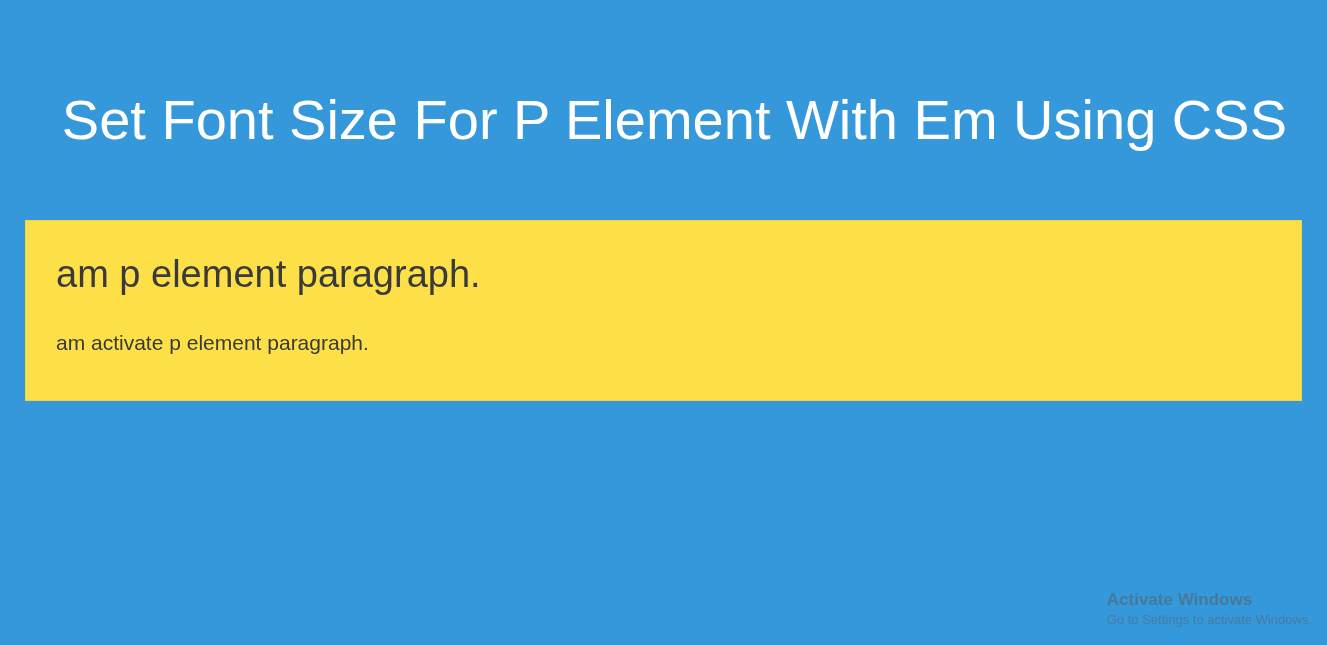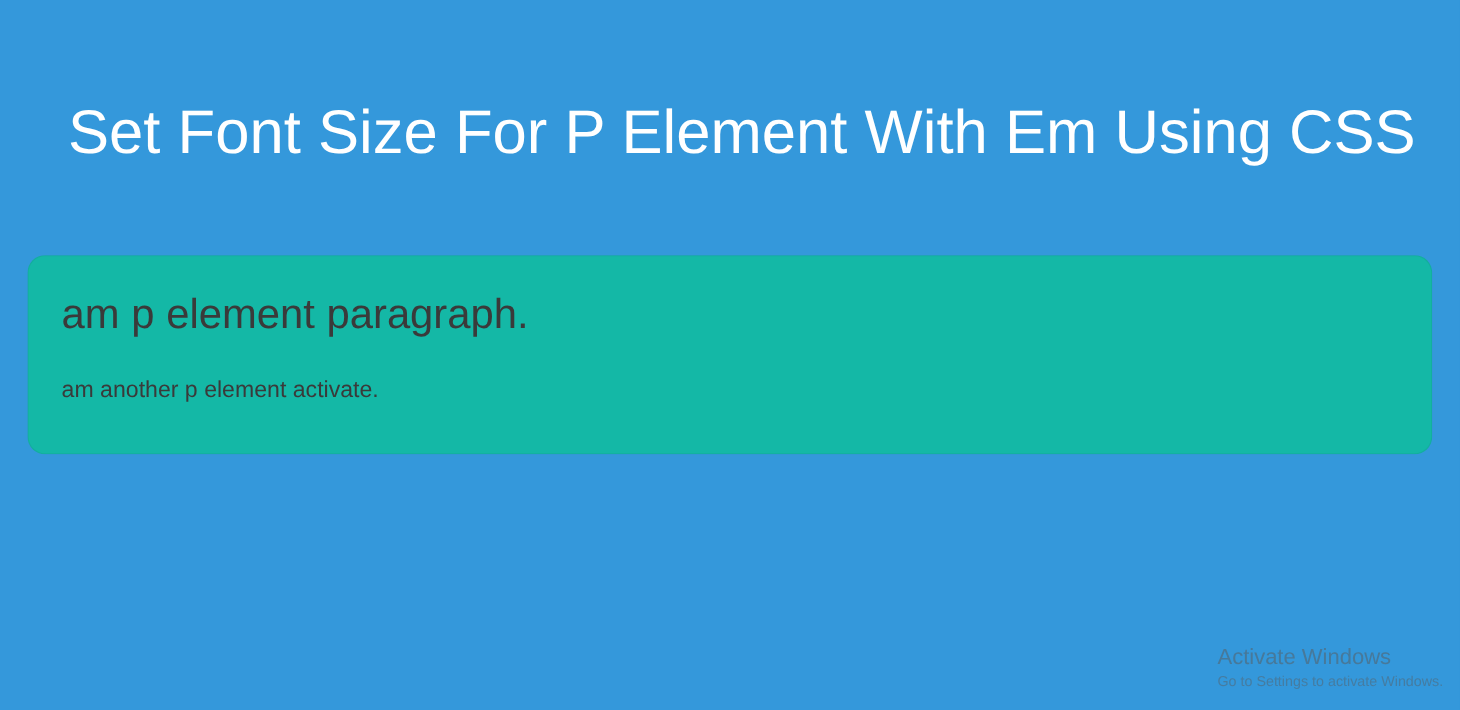--- a/index.html
+++ b/index.html
@@ -19,23 +19,23 @@
       padding: 85px 40px 65px 40px;
       text-align: right;
     }
     .page-title {
       color: #ffffff;
       font-size: 56px;
       font-weight: 400;
       line-height: 1.25;
     }
     .content-card {
-      background-color: #14b8a6;
-      margin: 12px 25px;
-      border-radius: 16px;
+      background-color: #fde047;
+      margin: 0 25px;
+      border-radius: 0;
       padding: 32px 30px 45px 30px;
       border: 1px solid rgba(0,0,0,0.05);
     }
     .paragraph-large {
       font-size: 38px;
       color: #3a3a3a;
       font-weight: 400;
       margin-bottom: 35px;
     }
     .paragraph-small {
@@ -45,38 +45,38 @@
     }
     .watermark {
       position: absolute;
       right: 15px;
       bottom: 18px;
       text-align: left;
       color: rgba(80, 80, 80, 0.45);
       font-family: "Segoe UI", Arial, sans-serif;
     }
     .watermark-title {
-      font-size: 20px;
-      font-weight: 400;
+      font-size: 17px;
+      font-weight: 700;
       color: rgba(90, 90, 90, 0.5);
     }
     .watermark-sub {
       font-size: 13px;
       color: rgba(90, 90, 90, 0.45);
       margin-top: 2px;
     }
   </style>
 </head>
 <body>
 
 <div class="header-container">
   <h1 class="page-title">Set Font Size For P Element With Em Using CSS</h1>
 </div>
 
 <div class="content-card">
   <p class="paragraph-large">am p element paragraph.</p>
-  <p class="paragraph-small">am another p element activate.</p>
+  <p class="paragraph-small">am activate p element paragraph.</p>
 </div>
 
 <div class="watermark">
   <div class="watermark-title">Activate Windows</div>
   <div class="watermark-sub">Go to Settings to activate Windows.</div>
 </div>
 
 </body></html>

